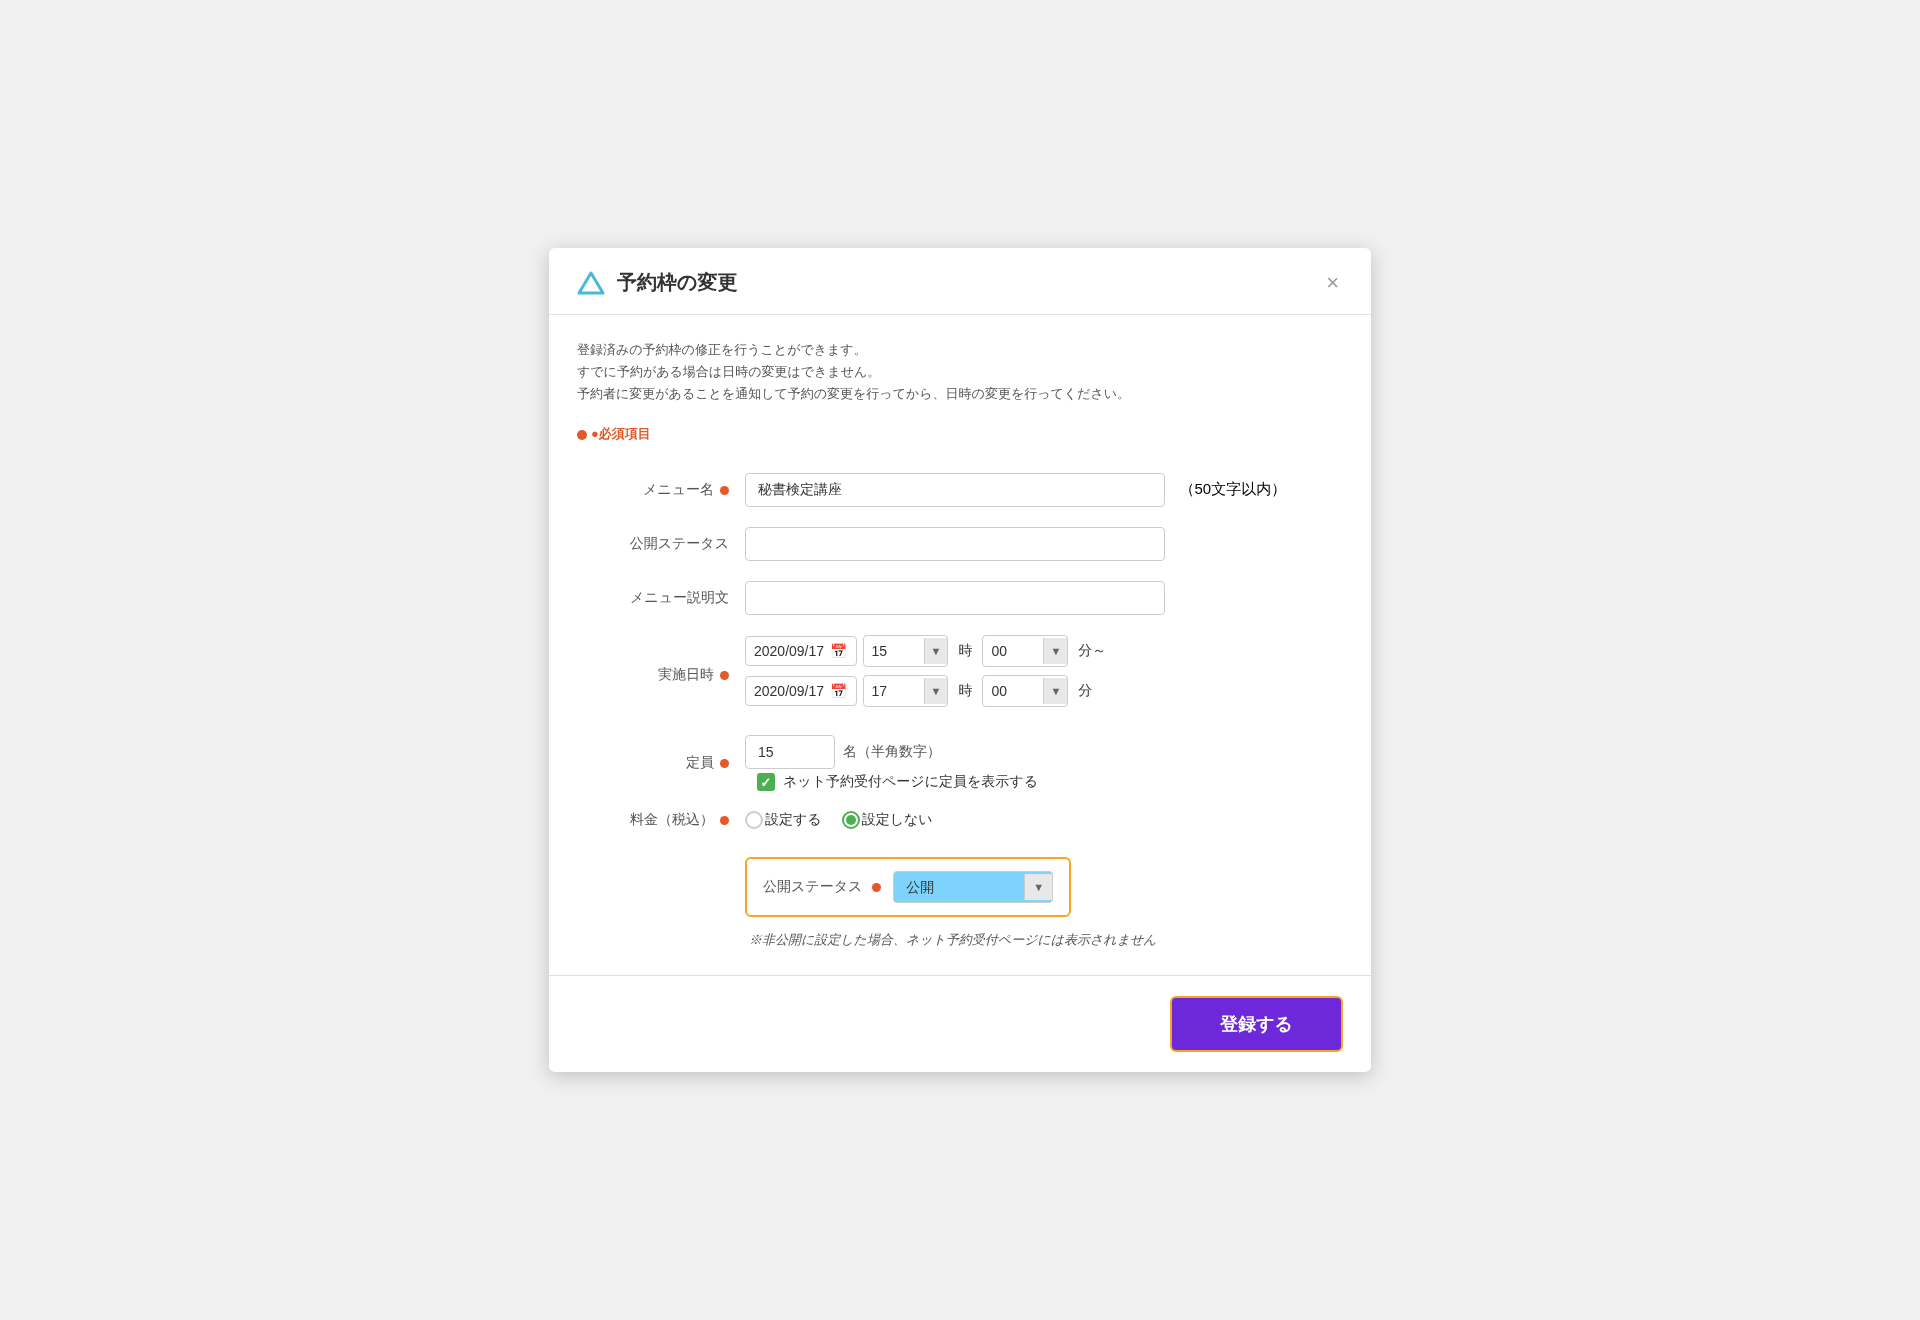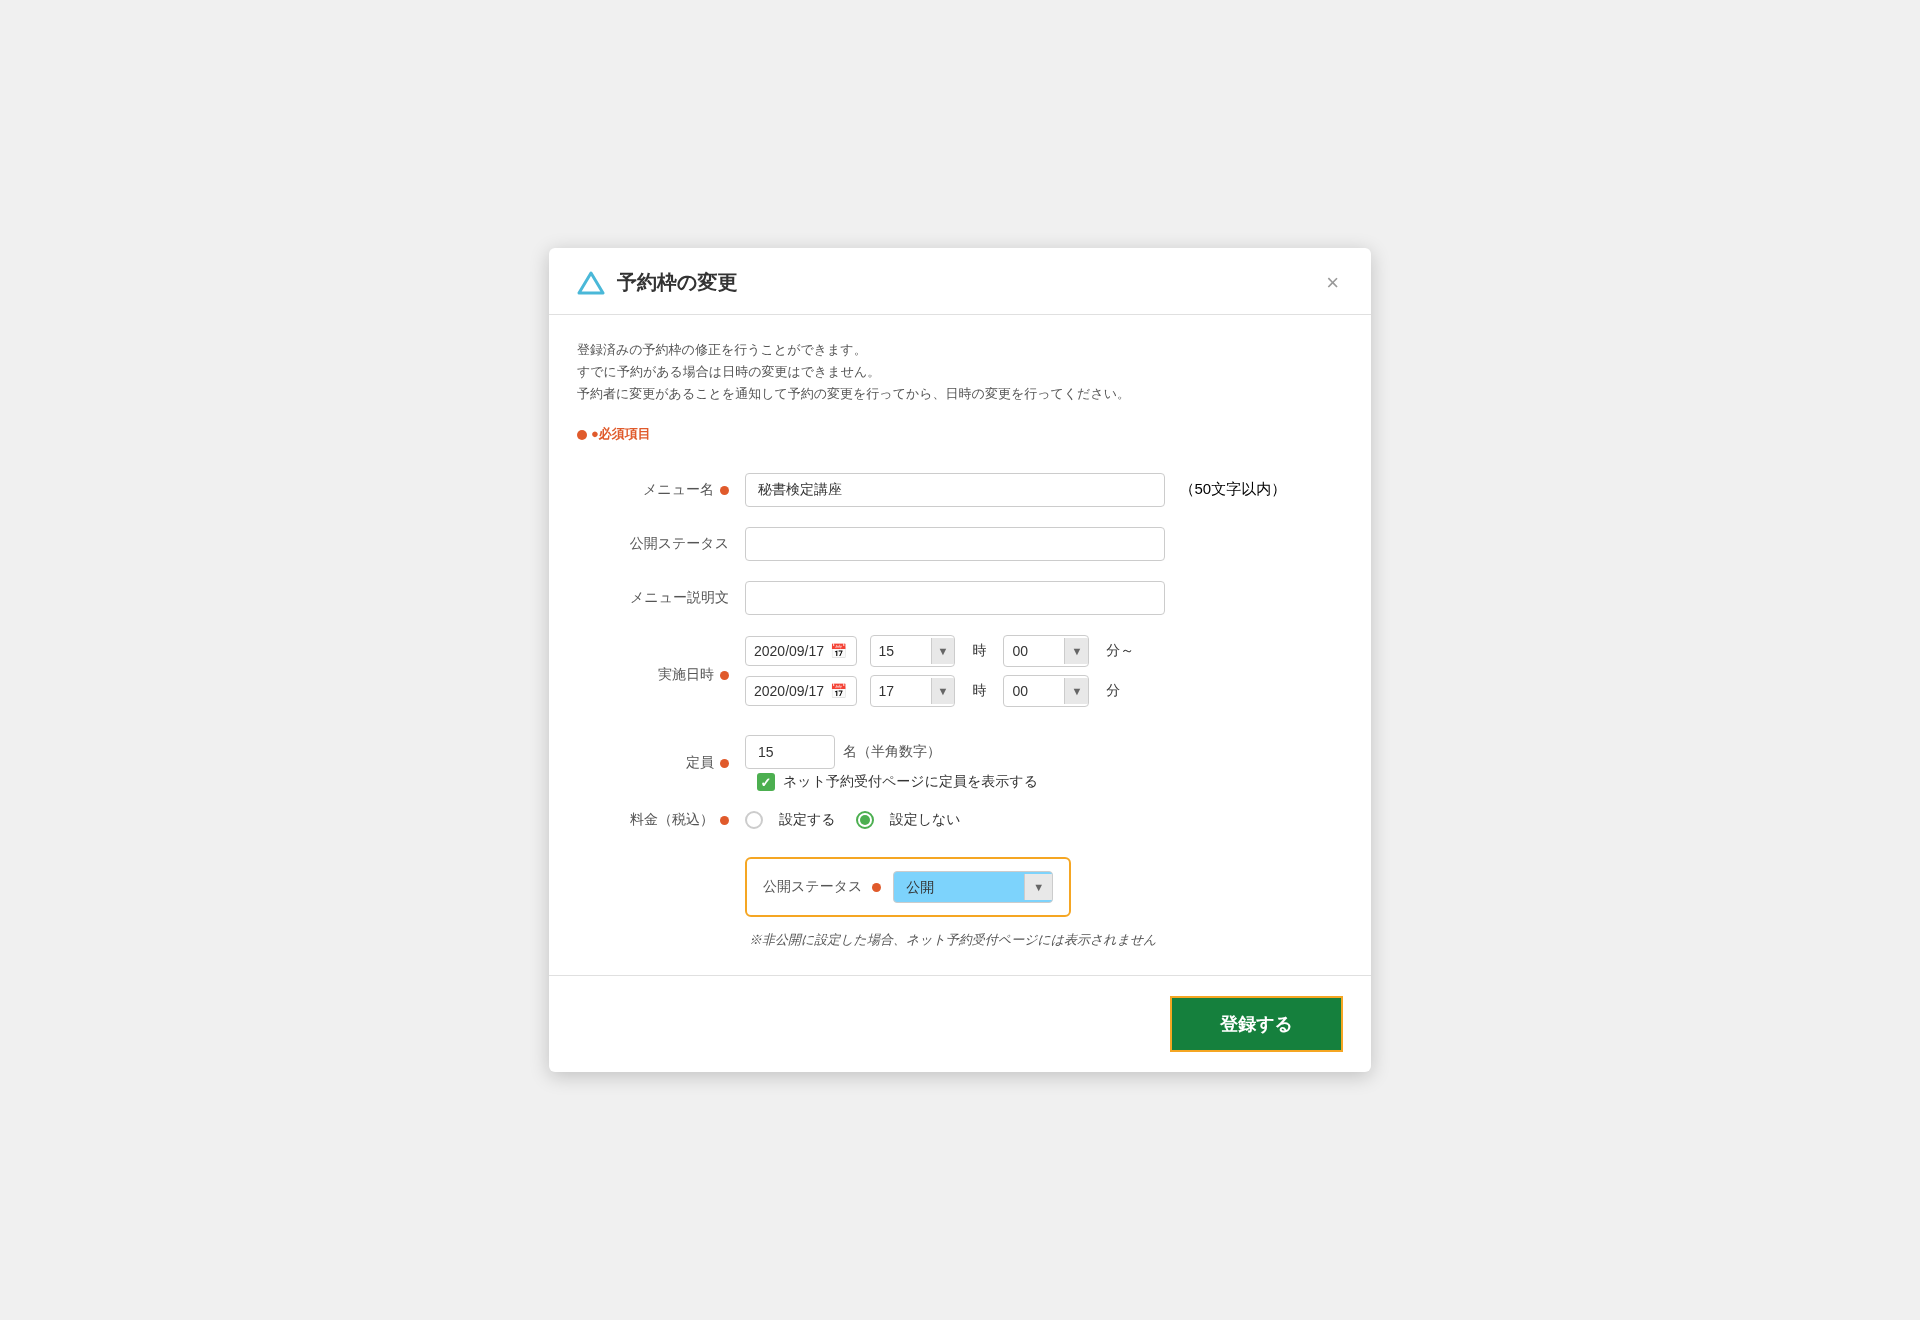--- a/index.html
+++ b/index.html
@@ -112,21 +112,21 @@
       width: 420px;
     }
     .hint-text {
       font-size: 15px;
       color: #000000;
       margin-left: 10px;
     }
     .date-row {
       display: flex;
       align-items: center;
-      gap: 13px;
+      gap: 6px;
       margin-bottom: 8px;
     }
     .date-input-wrap {
       display: flex;
       align-items: center;
       border: 1px solid #ccc;
       border-radius: 4px;
       padding: 6px 8px;
       background: #fff;
       gap: 6px;
@@ -204,21 +204,21 @@
       color: #333;
     }
     .radio-group {
       display: flex;
       align-items: center;
       gap: 20px;
     }
     .radio-item {
       display: flex;
       align-items: center;
-      gap: 16px;
+      gap: 2px;
       font-size: 14px;
       color: #333;
       cursor: pointer;
     }
     .radio-outer {
       width: 18px;
       height: 18px;
       border: 2px solid #ccc;
       border-radius: 50%;
       display: inline-flex;
@@ -285,24 +285,24 @@
       font-style: italic;
     }
     .dialog-footer {
       display: flex;
       justify-content: flex-end;
       padding: 20px 28px;
       margin-top: 16px;
       border-top: 1px solid #e0e0e0;
     }
     .register-btn {
-      background: #15803d;
+      background: #6d28d9;
       color: #fff;
       border: 2px solid #f5a623;
-      border-radius: 0;
+      border-radius: 6px;
       padding: 14px 48px;
       font-size: 18px;
       font-weight: bold;
       cursor: pointer;
       outline: none;
       text-align: right;
     }
   </style>
 </head>
 <body>

